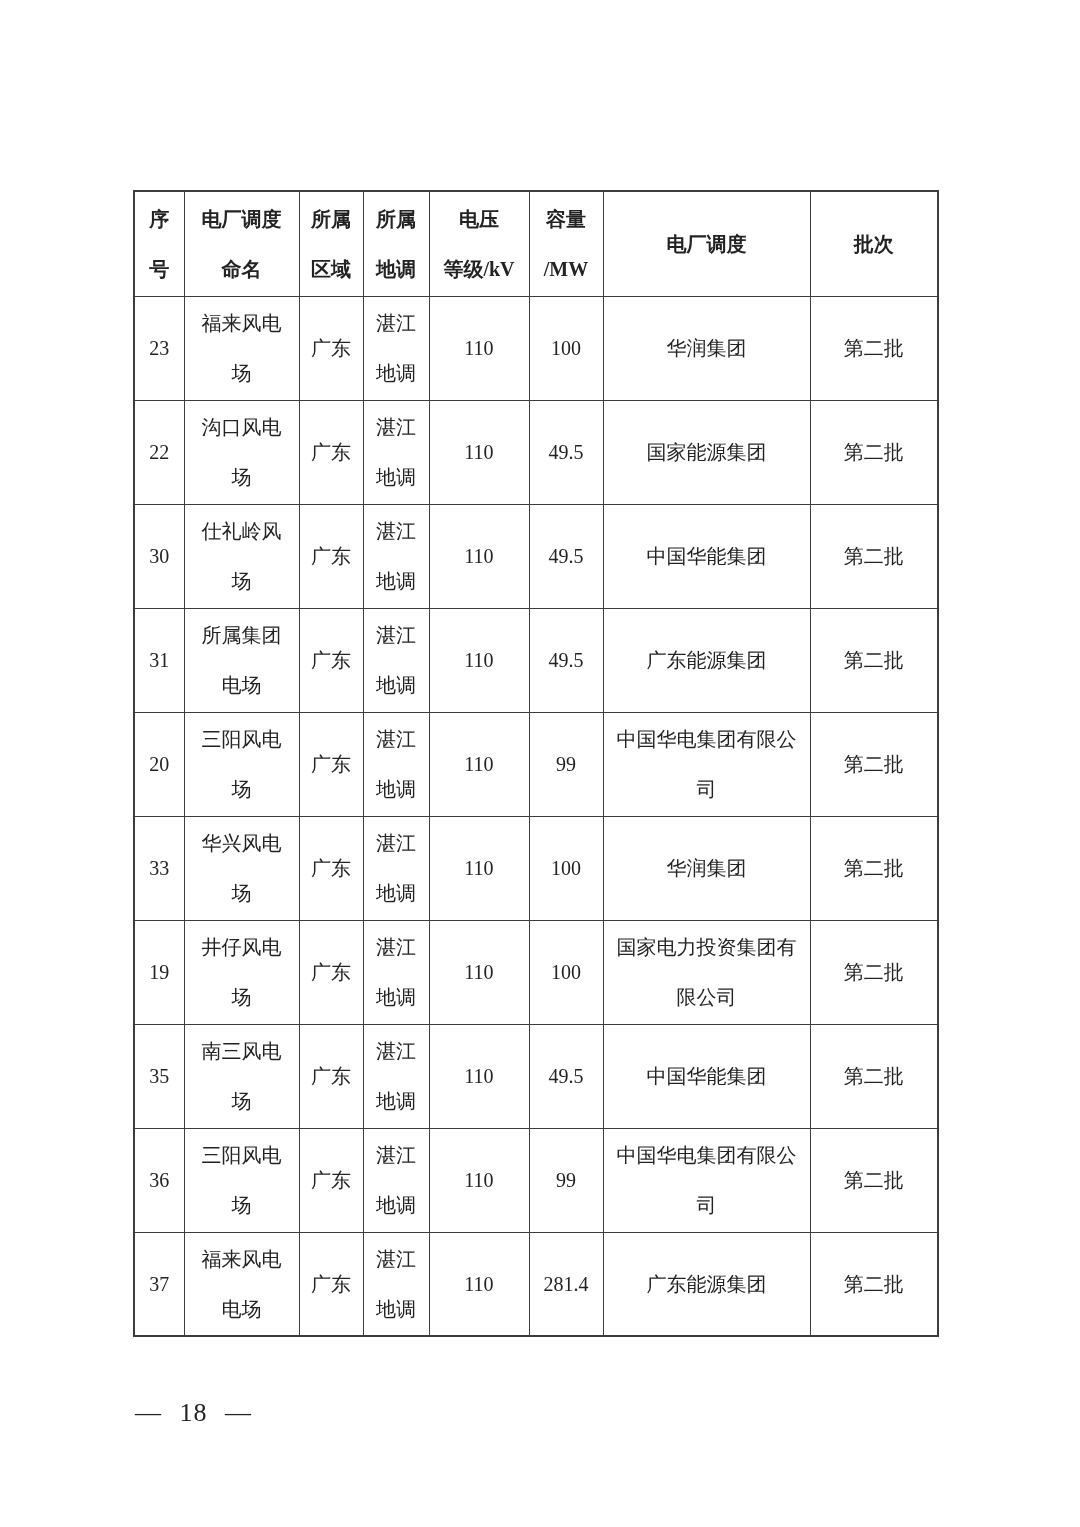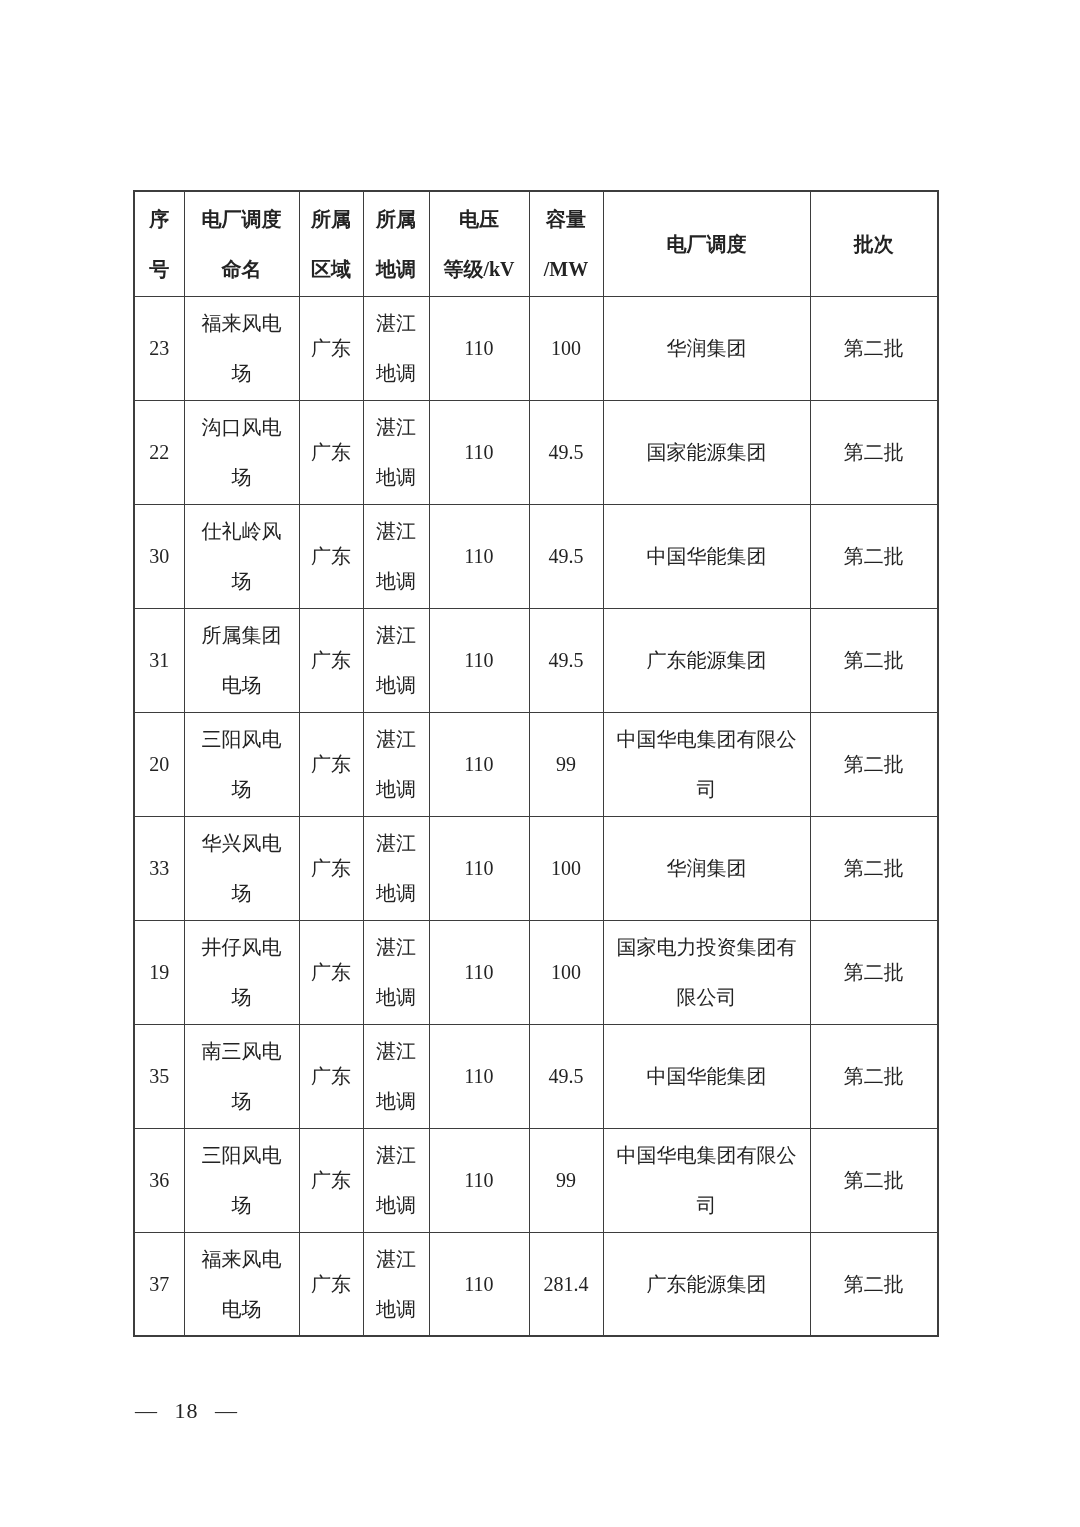--- a/index.html
+++ b/index.html
@@ -38,21 +38,21 @@
     font-weight: bold;
   }
   table.plants tbody td {
     height: 104px;
     font-weight: normal;
   }
   .page-number {
     position: absolute;
     left: 135px;
     top: 1398px;
-    font-size: 22px;
+    font-size: 26px;
     color: #232323;
     word-spacing: 10px;
     letter-spacing: 1px;
   }
 </style>
 </head>
 <body>
 
 <div class="page">
 

